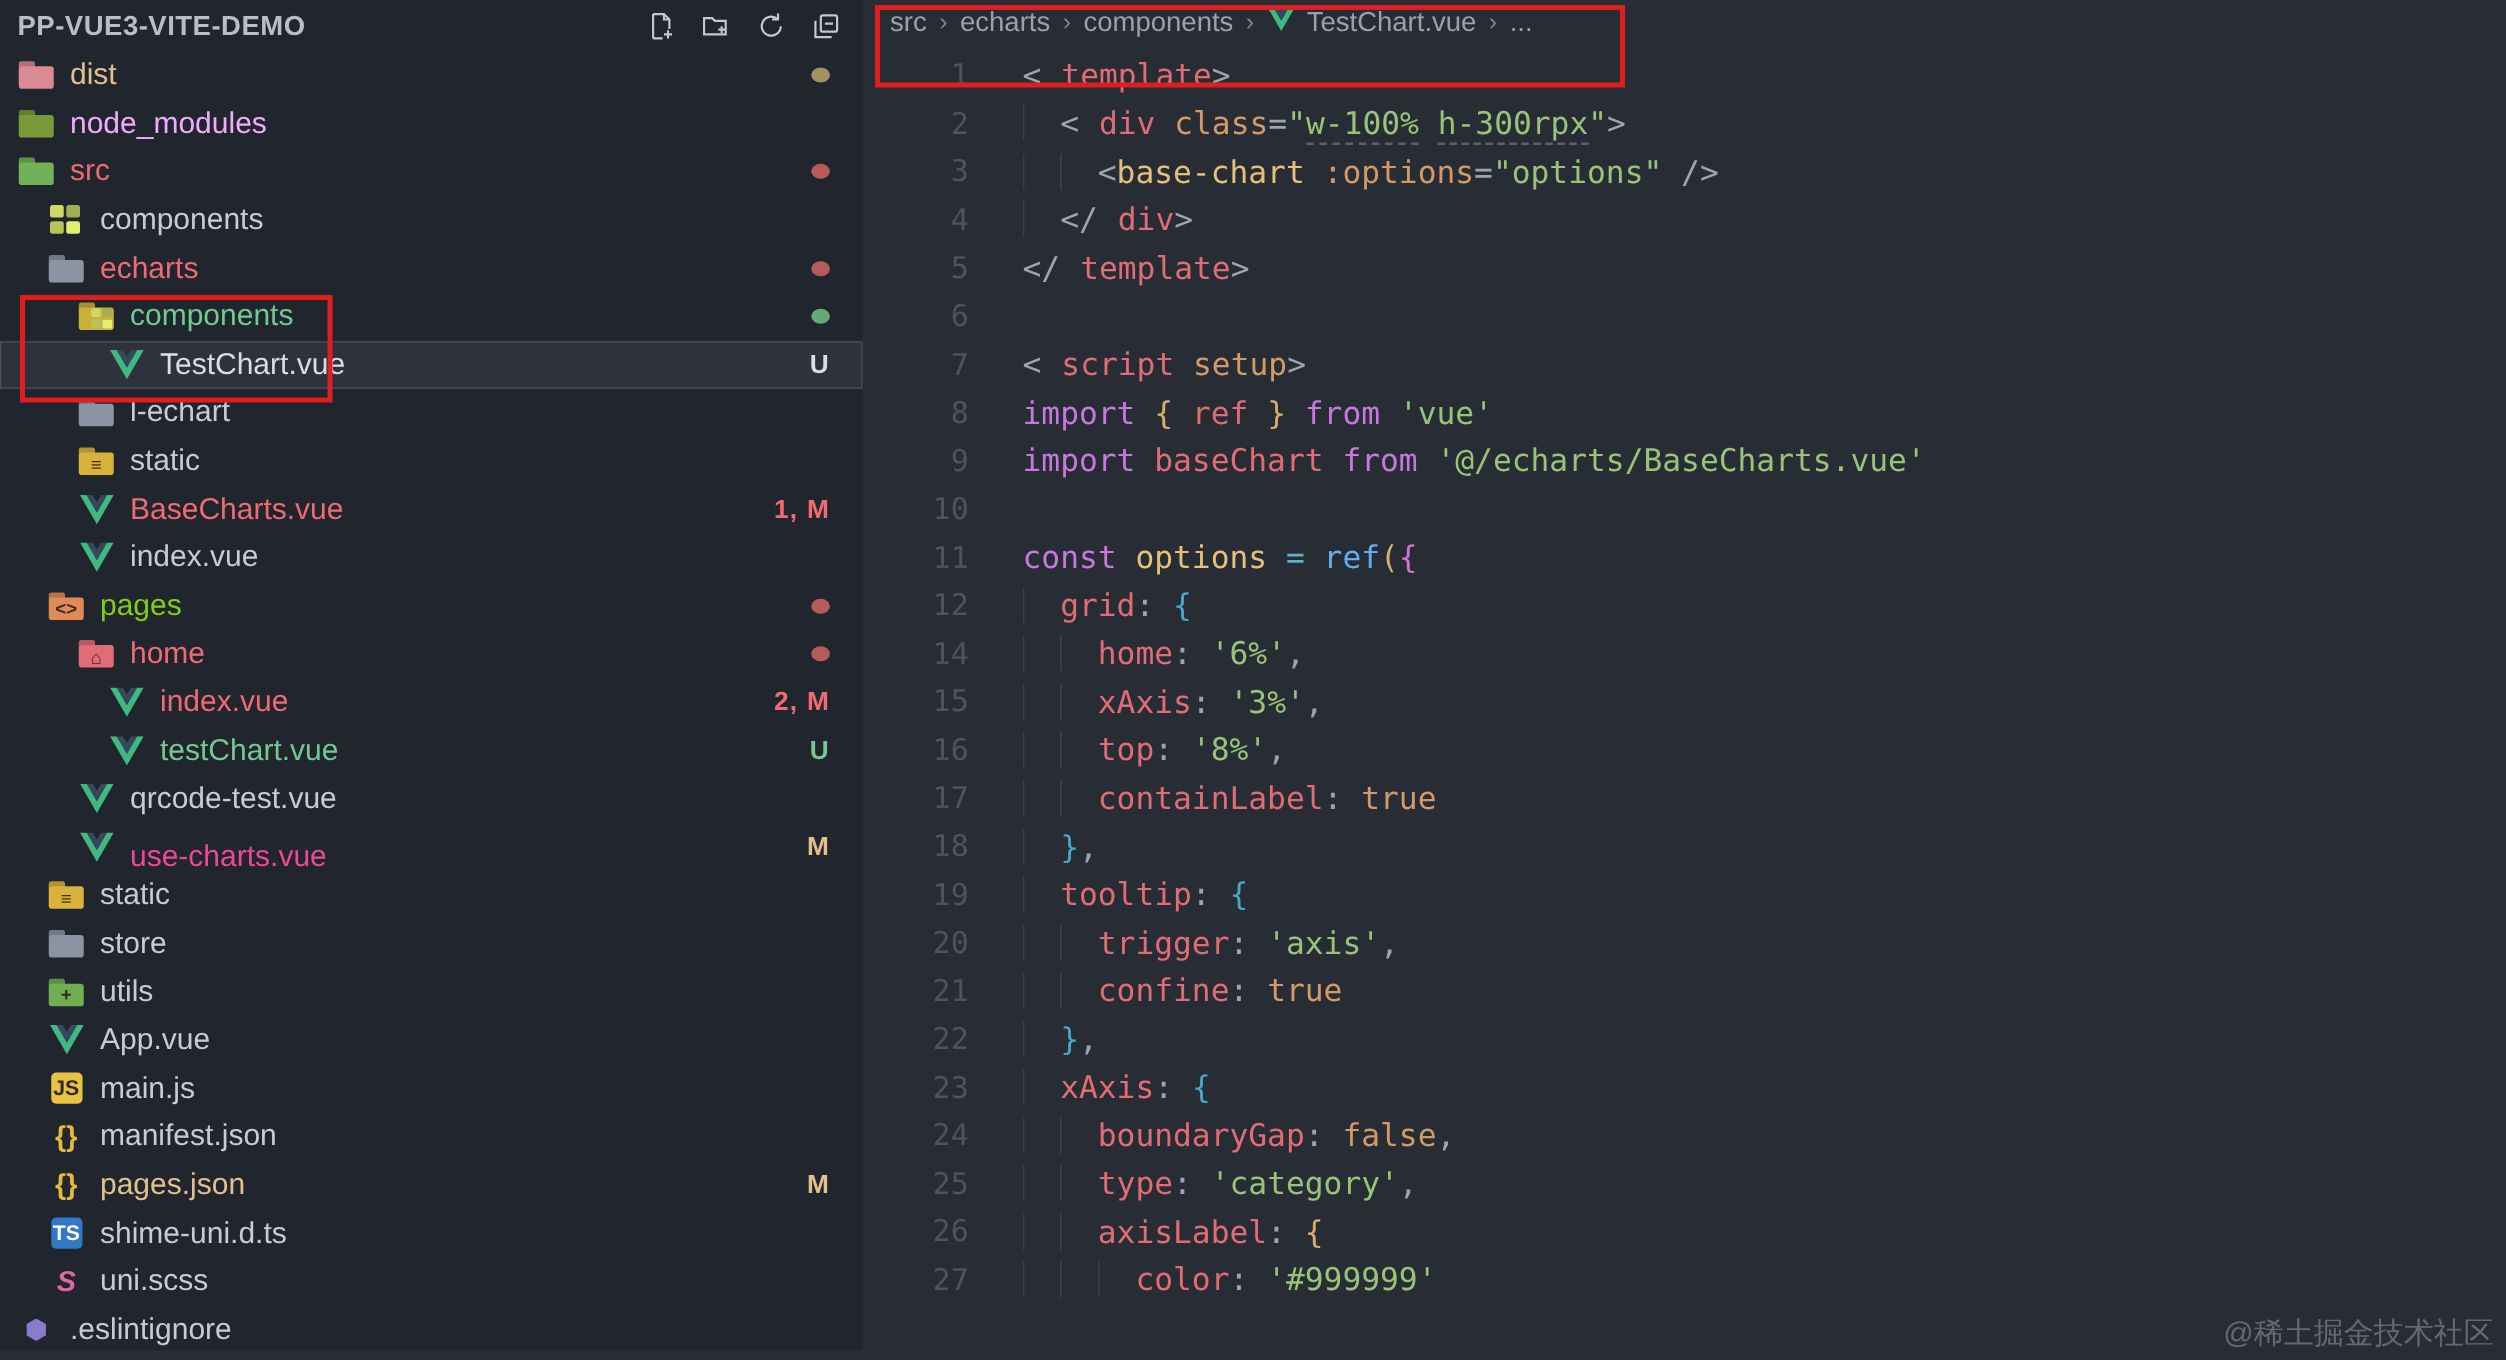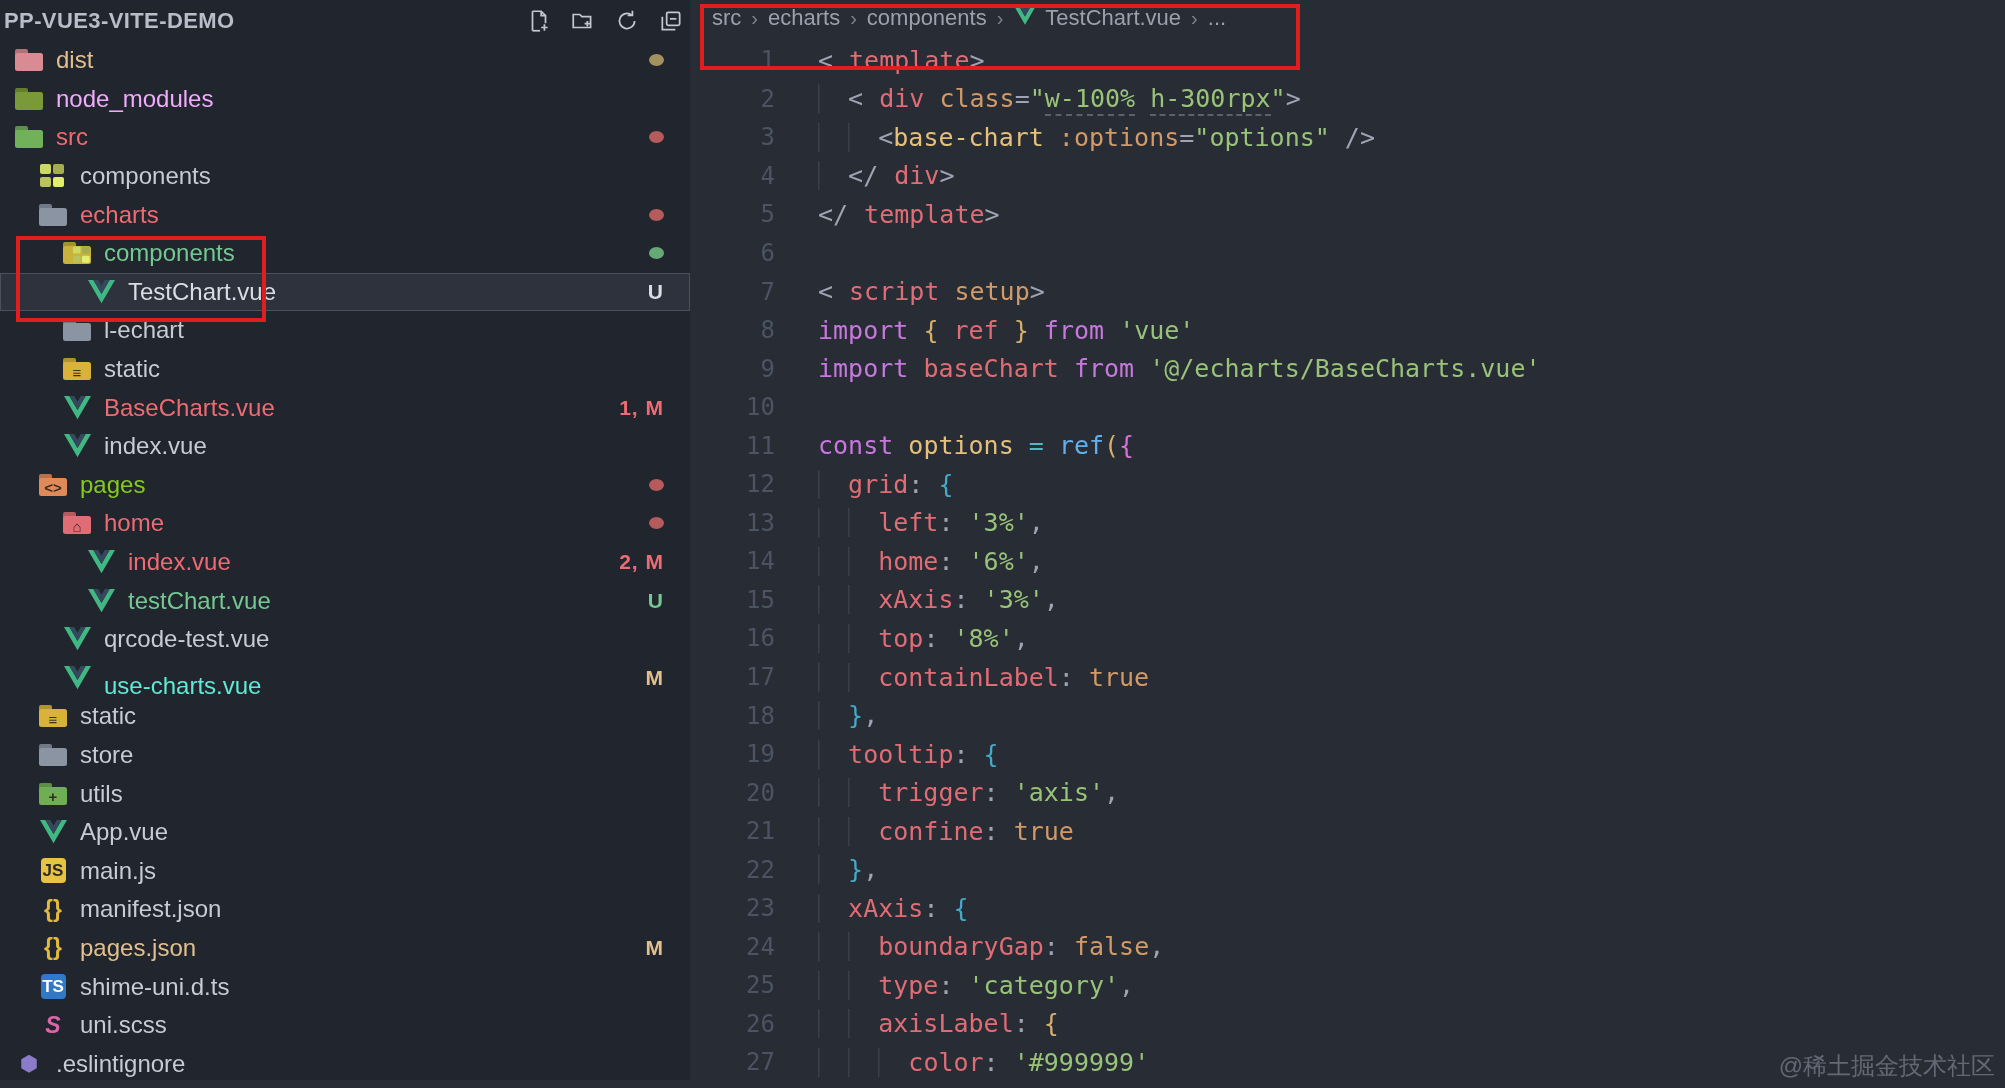--- a/index.html
+++ b/index.html
@@ -1,21 +1,21 @@
 <!DOCTYPE html>
 <html style="--bg-editor: #282c34; --bg-sidebar: #21252e; --anno: #df1f1f; --tag: #e06c75; --comp: #e5c07b; --attr: #d19a66; --str: #98c379; --kw: #c678dd; --ident: #e06c75; --func: #61afef; --prop: #e06c75; --const: #d19a66; --op: #56b6c2; --punct: #9da5b4; --br1: #d5b06b; --br2: #d670d6; --br3: #45a9c9;"><head>
 <meta charset="utf-8">
 <style>
   * { margin:0; padding:0; box-sizing:border-box; }
   html,body { width:2005px; height:1088px; overflow:hidden; }
   body { background:var(--bg-editor,#282c34); font-family:"Liberation Sans","DejaVu Sans",sans-serif; position:relative; }
 
   
   #sidebar { position:absolute; left:0; top:0; width:690px; height:1080px; background:var(--bg-sidebar,#21252e); z-index:2; }
-  #sb-header { height:41px; display:flex; align-items:center; padding:0 4px;gap:36px; }
+  #sb-header { height:41px; display:flex; align-items:center; padding:0 14px;gap:36px; }
   #sb-title { font-size:22px; font-weight:bold; color:#b8bec9; letter-spacing:.4px; flex:1; white-space:nowrap; overflow:hidden; }
   #sb-tools { display:flex; gap:14px; align-items:center; }
   .tool-btn { width:30px; height:30px; display:flex; align-items:center; justify-content:center; cursor:pointer; color:#c2c8d2; }
   .tool-btn svg { stroke:#c2c8d2; fill:none; stroke-width:1.6; }
 
   #tree { position:absolute; top:41px; left:0; right:0; }
   .row { height:38.6px; display:flex; align-items:center; position:relative; padding-right:26px; }
   .row.selected { background:#2d323d; outline:1px solid #4a505c; outline-offset:-1px; }
   .row .lbl { font-size:24px; white-space:nowrap; }
   .row .spacer { flex:1; }
@@ -272,21 +272,21 @@
         <span class="lbl" style="color: rgb(198, 203, 212);">qrcode-test.vue</span>
         <span class="spacer"></span>
       </div>
       <div class="row" style="padding-left: 62px;">
         <span class="ic">
           <svg class="vue-svg" width="27" height="23.76" viewBox="0 0 24 21">
             <path fill="#41b883" d="M0 0h4.8L12 12.4 19.2 0H24L12 20.7z"></path>
             <path fill="#35495e" d="M4.8 0h4.3L12 5 14.9 0h4.3L12 12.4z"></path>
           </svg>
         </span>
-        <span class="lbl" style="color: #5eead4; margin-top: 16px;">use-charts.vue</span>
+        <span class="lbl" style="color: #ec4899; margin-top: 16px;">use-charts.vue</span>
         <span class="spacer"></span>
         <span class="badge" style="color: rgb(226, 192, 141);">M</span>
       </div>
       <div class="row" style="padding-left: 38px;">
         <span class="ic">
           <span class="f-tab" style="--c:#d9b23c"></span>
           <span class="f-body" style="--c:#d9b23c"></span>
           <span class="f-glyph">≡</span>
         </span>
         <span class="lbl" style="color: rgb(198, 203, 212);">static</span>
@@ -397,21 +397,20 @@
       <div class="cl"><span class="ln">3</span><span class="ct"><span class="tk-g">  </span><span class="tk-g">  </span><span class="tk-p">&lt;</span><span class="tk-comp">base-chart</span><span class="tk-p"> </span><span class="tk-attr">:options</span><span class="tk-p">=</span><span class="tk-str">"options"</span><span class="tk-p"> /&gt;</span></span></div>
       <div class="cl"><span class="ln">4</span><span class="ct"><span class="tk-g">  </span><span class="tk-p">&lt;/</span><span class="tk-tag">div</span><span class="tk-p">&gt;</span></span></div>
       <div class="cl"><span class="ln">5</span><span class="ct"><span class="tk-p">&lt;/</span><span class="tk-tag">template</span><span class="tk-p">&gt;</span></span></div>
       <div class="cl"><span class="ln">6</span><span class="ct"></span></div>
       <div class="cl"><span class="ln">7</span><span class="ct"><span class="tk-p">&lt;</span><span class="tk-tag">script</span><span class="tk-p"> </span><span class="tk-attr">setup</span><span class="tk-p">&gt;</span></span></div>
       <div class="cl"><span class="ln">8</span><span class="ct"><span class="tk-kw">import</span><span class="tk-p"> </span><span class="tk-br1">{</span><span class="tk-p"> </span><span class="tk-id">ref</span><span class="tk-p"> </span><span class="tk-br1">}</span><span class="tk-p"> </span><span class="tk-kw">from</span><span class="tk-p"> </span><span class="tk-str">'vue'</span></span></div>
       <div class="cl"><span class="ln">9</span><span class="ct"><span class="tk-kw">import</span><span class="tk-p"> </span><span class="tk-id">baseChart</span><span class="tk-p"> </span><span class="tk-kw">from</span><span class="tk-p"> </span><span class="tk-str">'@/echarts/BaseCharts.vue'</span></span></div>
       <div class="cl"><span class="ln">10</span><span class="ct"></span></div>
       <div class="cl"><span class="ln">11</span><span class="ct"><span class="tk-kw">const</span><span class="tk-p"> </span><span class="tk-comp">options</span><span class="tk-p"> </span><span class="tk-op">=</span><span class="tk-p"> </span><span class="tk-fn">ref</span><span class="tk-br1">(</span><span class="tk-br2">{</span></span></div>
       <div class="cl"><span class="ln">12</span><span class="ct"><span class="tk-g">  </span><span class="tk-prop">grid</span><span class="tk-p">:</span><span class="tk-p"> </span><span class="tk-br3">{</span></span></div>
-      <div class="cl"><span class="ln">13</span><span class="ct"><span class="tk-g">  </span><span class="tk-g">  </span><span class="tk-prop">left</span><span class="tk-p">:</span><span class="tk-p"> </span><span class="tk-str">'3%'</span><span class="tk-p">,</span></span></div>
       <div class="cl"><span class="ln">14</span><span class="ct"><span class="tk-g">  </span><span class="tk-g">  </span><span class="tk-prop">home</span><span class="tk-p">:</span><span class="tk-p"> </span><span class="tk-str">'6%'</span><span class="tk-p">,</span></span></div>
       <div class="cl"><span class="ln">15</span><span class="ct"><span class="tk-g">  </span><span class="tk-g">  </span><span class="tk-prop">xAxis</span><span class="tk-p">:</span><span class="tk-p"> </span><span class="tk-str">'3%'</span><span class="tk-p">,</span></span></div>
       <div class="cl"><span class="ln">16</span><span class="ct"><span class="tk-g">  </span><span class="tk-g">  </span><span class="tk-prop">top</span><span class="tk-p">:</span><span class="tk-p"> </span><span class="tk-str">'8%'</span><span class="tk-p">,</span></span></div>
       <div class="cl"><span class="ln">17</span><span class="ct"><span class="tk-g">  </span><span class="tk-g">  </span><span class="tk-prop">containLabel</span><span class="tk-p">:</span><span class="tk-p"> </span><span class="tk-const">true</span></span></div>
       <div class="cl"><span class="ln">18</span><span class="ct"><span class="tk-g">  </span><span class="tk-br3">}</span><span class="tk-p">,</span></span></div>
       <div class="cl"><span class="ln">19</span><span class="ct"><span class="tk-g">  </span><span class="tk-prop">tooltip</span><span class="tk-p">:</span><span class="tk-p"> </span><span class="tk-br3">{</span></span></div>
       <div class="cl"><span class="ln">20</span><span class="ct"><span class="tk-g">  </span><span class="tk-g">  </span><span class="tk-prop">trigger</span><span class="tk-p">:</span><span class="tk-p"> </span><span class="tk-str">'axis'</span><span class="tk-p">,</span></span></div>
       <div class="cl"><span class="ln">21</span><span class="ct"><span class="tk-g">  </span><span class="tk-g">  </span><span class="tk-prop">confine</span><span class="tk-p">:</span><span class="tk-p"> </span><span class="tk-const">true</span></span></div>
       <div class="cl"><span class="ln">22</span><span class="ct"><span class="tk-g">  </span><span class="tk-br3">}</span><span class="tk-p">,</span></span></div>
       <div class="cl"><span class="ln">23</span><span class="ct"><span class="tk-g">  </span><span class="tk-prop">xAxis</span><span class="tk-p">:</span><span class="tk-p"> </span><span class="tk-br3">{</span></span></div>

